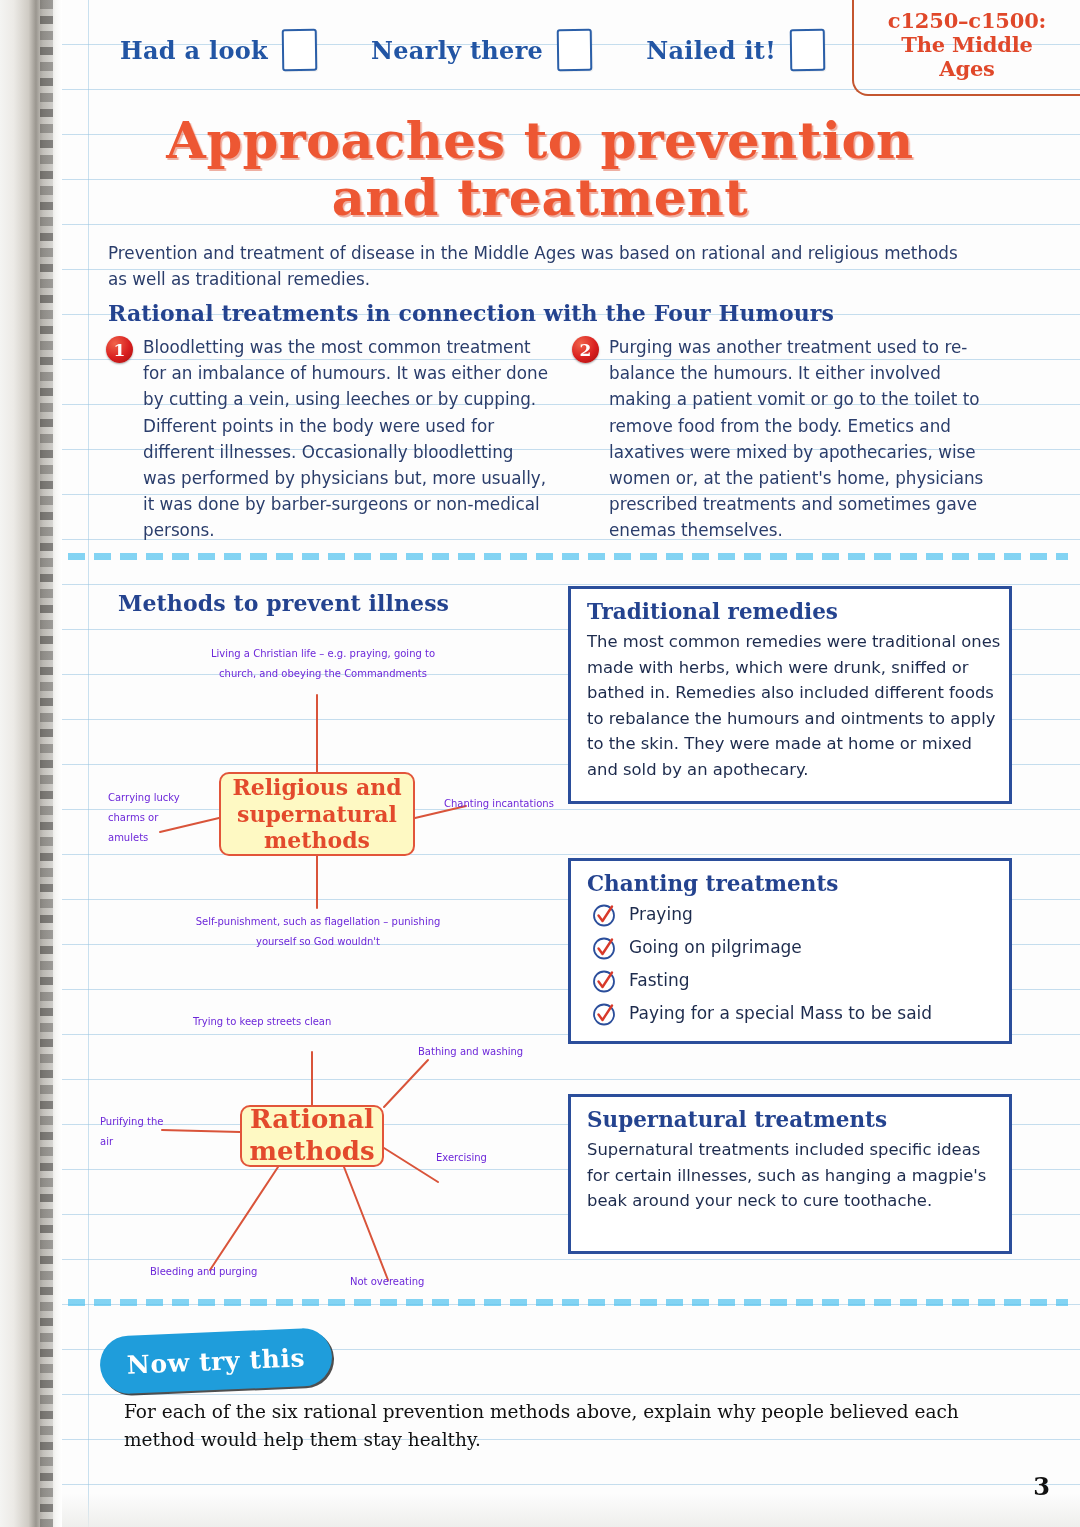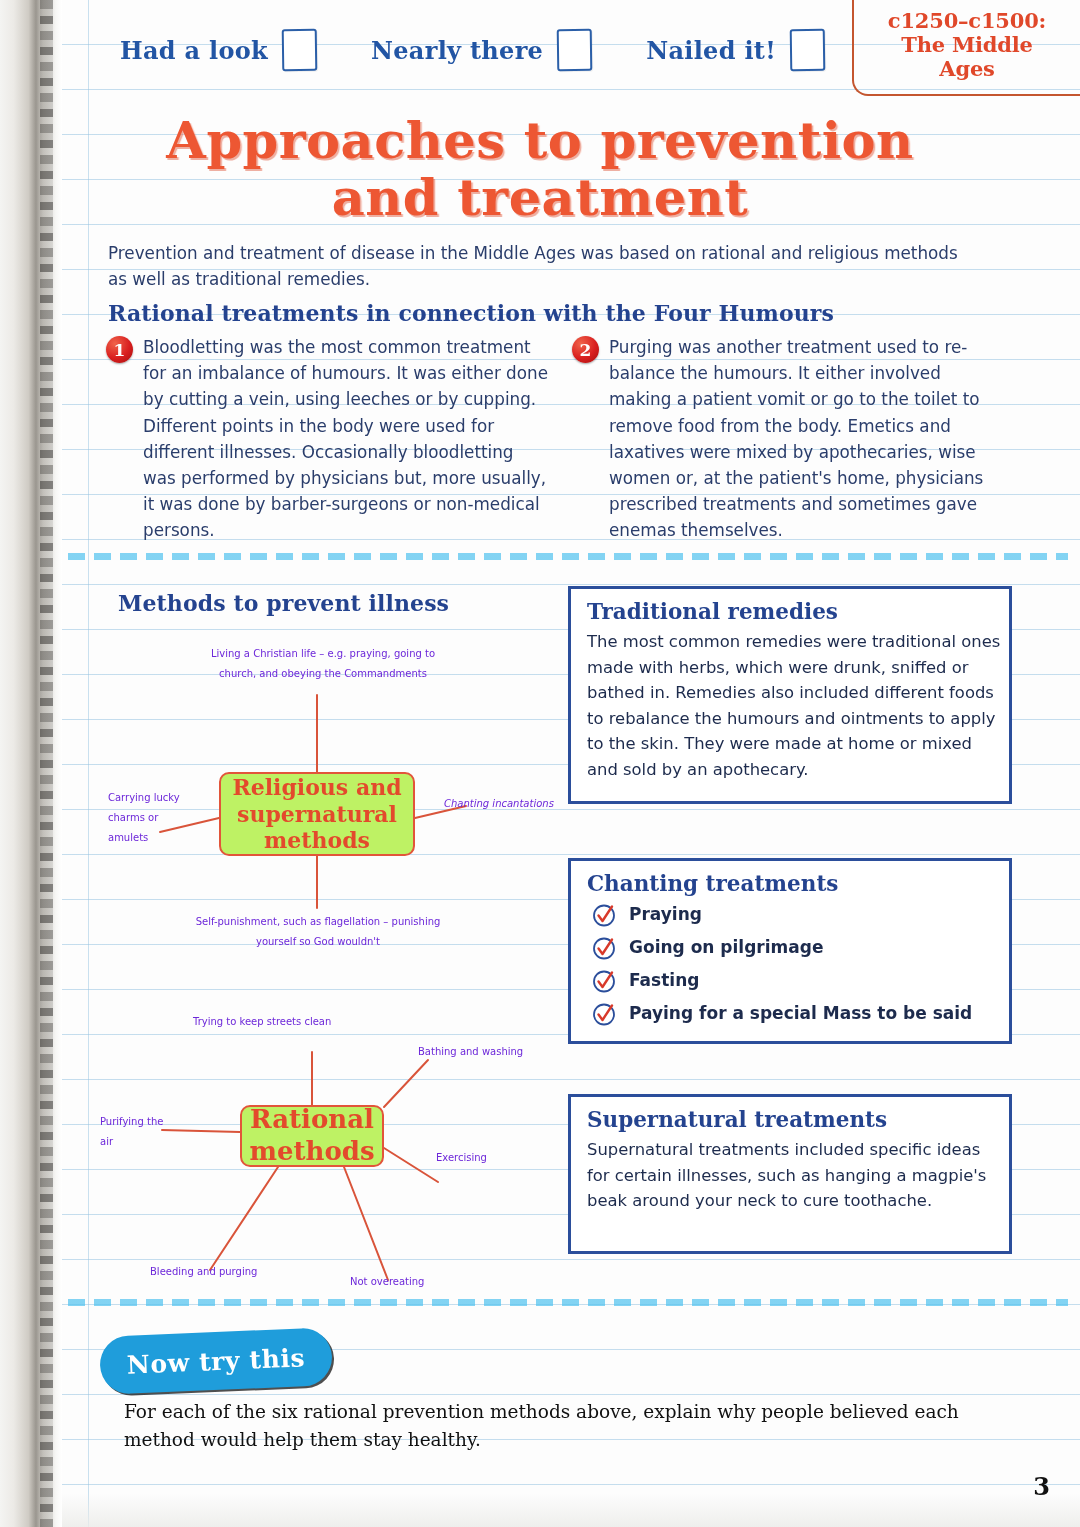--- a/index.html
+++ b/index.html
@@ -122,21 +122,21 @@
 
   
   #map-head{position:absolute;left:118px;top:590px;}
   #mindmap{position:absolute;left:88px;top:620px;width:470px;height:680px;}
   #mindmap svg{position:absolute;left:0;top:0;}
   .mm-label{
     position:absolute;font-size:10px;line-height:20px;color:#6d28d9;
   }
   .mm-node{
     position:absolute;
-    border:2px solid #e2553a;border-radius:10px;background:#bef264;
+    border:2px solid #e2553a;border-radius:10px;background:#fef9c3;
     display:flex;align-items:center;justify-content:center;text-align:center;
     font-family:"DejaVu Serif", serif;font-weight:700;color:#e34a2c;
     box-sizing:border-box;
   }
   #node-religious{left:131px;top:152px;width:196px;height:84px;font-size:22px;line-height:1.22;}
   #node-rational{left:152px;top:485px;width:144px;height:62px;font-size:26px;line-height:1.22;}
 
   
   .bluebox{
     position:absolute;left:568px;
@@ -149,21 +149,21 @@
     font-size:21.5px;color:#24438f;
   }
   .bluebox p{margin:0;font-size:16.4px;line-height:25.6px;color:#1d2b4d;}
   #box-traditional{top:586px;width:444px;height:218px;}
   #box-religious{top:858px;width:444px;height:186px;}
   #box-supernatural{top:1094px;width:444px;height:160px;}
 
   .check-list{list-style:none;margin:4px 0 0 4px;padding:0;}
   .check-list li{
     display:flex;align-items:center;gap:12px;
-    font-size:17px;line-height:27px;color:#1d2b4d;margin-bottom:6px;font-weight:bold;
+    font-size:17px;line-height:27px;color:#1d2b4d;margin-bottom:6px;
   }
   .tick{flex:0 0 auto;width:26px;height:26px;position:relative;}
 
   
   #nowtry{
     position:absolute;left:100px;top:1332px;width:232px;height:58px;
     background:#1f9ddb;border-radius:29px;
     box-shadow:2px 2px 0 rgba(20,20,20,.75);
     transform:rotate(-2.4deg);
     display:flex;align-items:center;justify-content:center;
@@ -249,21 +249,21 @@
         <line x1="296" y1="487" x2="340" y2="440"></line>
         <line x1="152" y1="512" x2="74" y2="510"></line>
         <line x1="296" y1="528" x2="350" y2="562"></line>
         <line x1="190" y1="547" x2="122" y2="650"></line>
         <line x1="256" y1="547" x2="300" y2="660"></line>
       </g>
     </svg>
 
     <div class="mm-label" style="left:120px;top:24px;width:230px;text-align:center;">Living a Christian life – e.g. praying, going to church, and obeying the Commandments</div>
     <div class="mm-label" style="left:20px;top:168px;width:80px;">Carrying lucky charms or amulets</div>
-    <div class="mm-label" style="left:356px;top:174px;width:110px;font-style:italic;">Chanting incantations</div>
+    <div class="mm-label" style="left:356px;top:174px;width:110px;">Chanting incantations</div>
     <div class="mm-label" style="left:105px;top:292px;width:250px;text-align:center;">Self-punishment, such as flagellation – punishing yourself so God wouldn't</div>
 
     <div class="mm-label" style="left:105px;top:392px;width:270px;">Trying to keep streets clean</div>
     <div class="mm-label" style="left:330px;top:422px;width:110px;">Bathing and washing</div>
     <div class="mm-label" style="left:12px;top:492px;width:78px;">Purifying the air</div>
     <div class="mm-label" style="left:348px;top:528px;width:110px;">Exercising</div>
     <div class="mm-label" style="left:62px;top:642px;width:120px;">Bleeding and purging</div>
     <div class="mm-label" style="left:262px;top:652px;width:150px;">Not overeating</div>
 
     <div id="node-religious" class="mm-node">Religious and supernatural methods</div>

